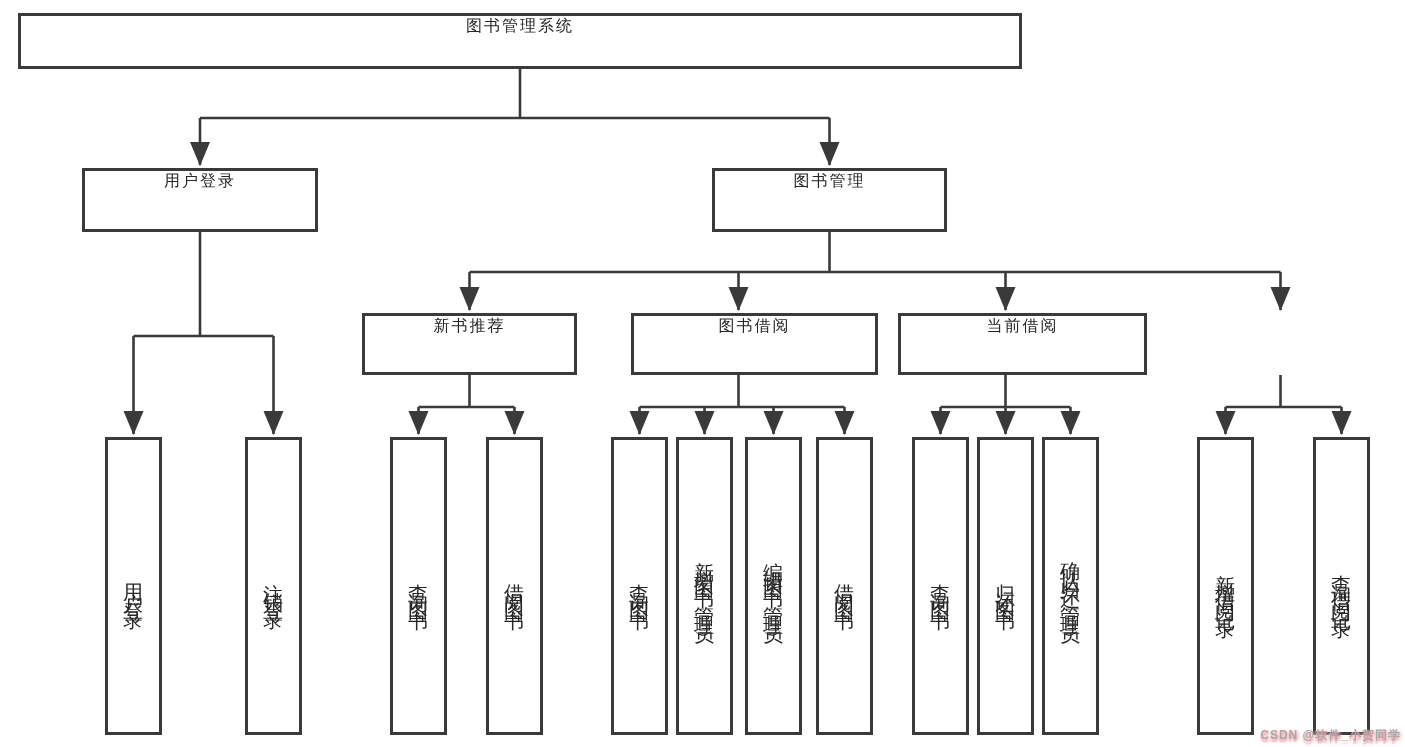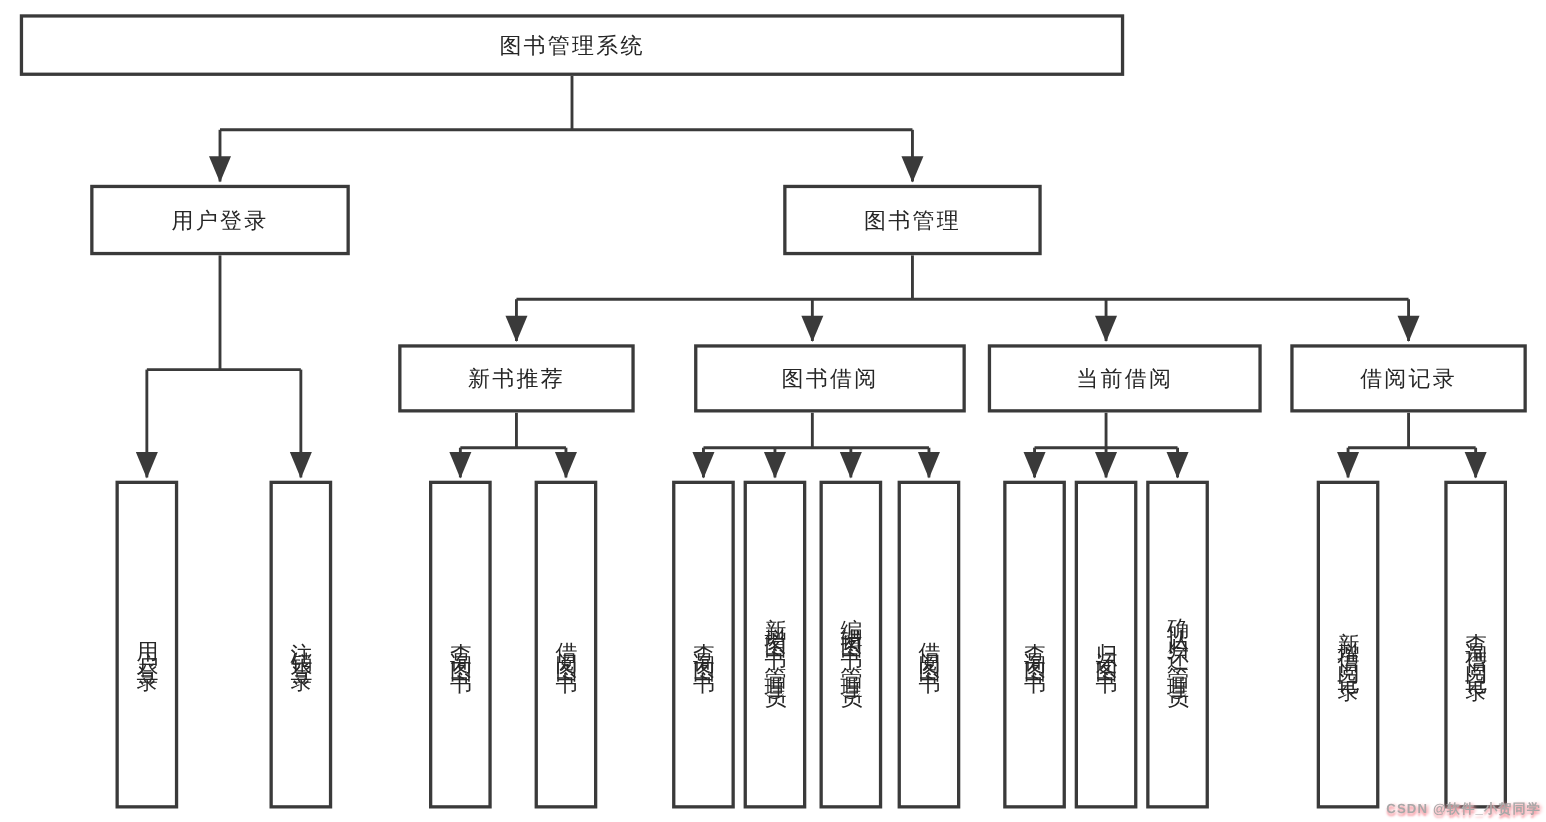--- a/index.html
+++ b/index.html
@@ -15,22 +15,22 @@
     background:var(--background);
     font-family:"Liberation Sans","DejaVu Sans",sans-serif;
     overflow:hidden;
   }
   .wires{position:absolute;left:0;top:0;width:1405px;height:747px;z-index:1;}
   .ln path{stroke:var(--line);stroke-width:2.6;fill:none;}
   #ah path{fill:var(--line);stroke:none;}
   .node{
     position:absolute;z-index:2;background:#fff;
     border:3px solid var(--line);box-sizing:border-box;
-    display:flex;align-items:center;justify-content:center;
-    font-size:20px;letter-spacing:2px;color:var(--text);
+    display:flex;justify-content:center;
+    font-size:16px;letter-spacing:2px;color:var(--text);
     white-space:nowrap;
   }
   .leaf{
     position:absolute;z-index:2;background:#fff;
     border:3px solid var(--line);box-sizing:border-box;
     top:437px;width:57px;height:298px;
     display:flex;align-items:center;justify-content:center;
   }
   .vtext{
     writing-mode:vertical-rl;text-orientation:mixed;
@@ -126,23 +126,20 @@
 
   <div class="node" style="left:362px;top:313px;width:215px;height:62px;">
     <span>新书推荐</span>
   </div>
   <div class="node" style="left:631px;top:313px;width:247px;height:62px;">
     <span>图书借阅</span>
   </div>
   <div class="node" style="left:898px;top:313px;width:249px;height:62px;">
     <span>当前借阅</span>
   </div>
-  <div class="node" style="left:1173px;top:313px;width:215px;height:62px;">
-    <span>借阅记录</span>
-  </div>
 
   <div class="leaf" style="left:105px;">
     <span class="vtext">用户登录</span>
   </div>
   <div class="leaf" style="left:245px;">
     <span class="vtext">注销登录</span>
   </div>
 
   <div class="leaf" style="left:390px;">
     <span class="vtext">查询图书</span>

